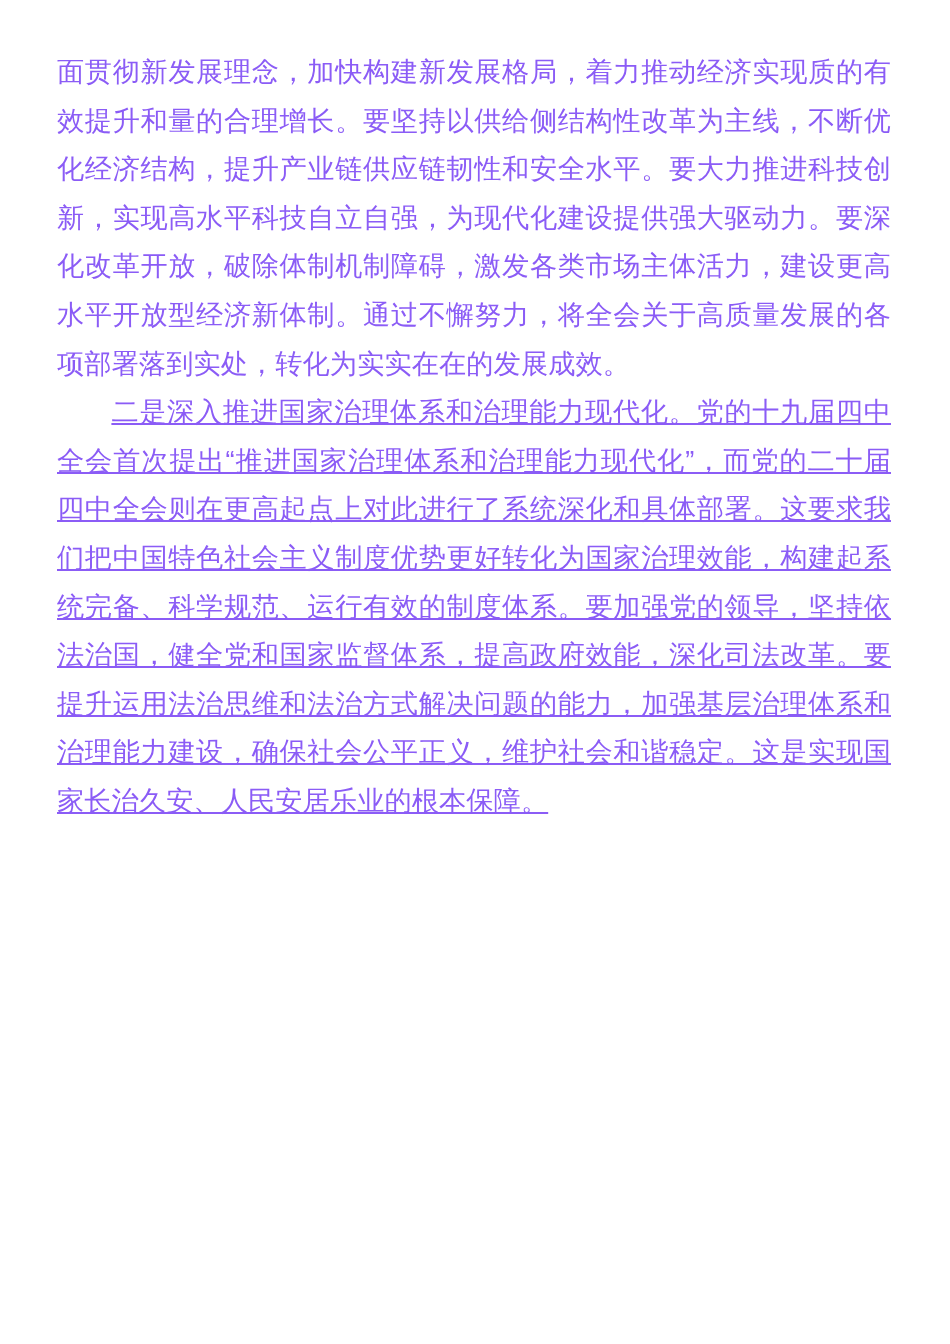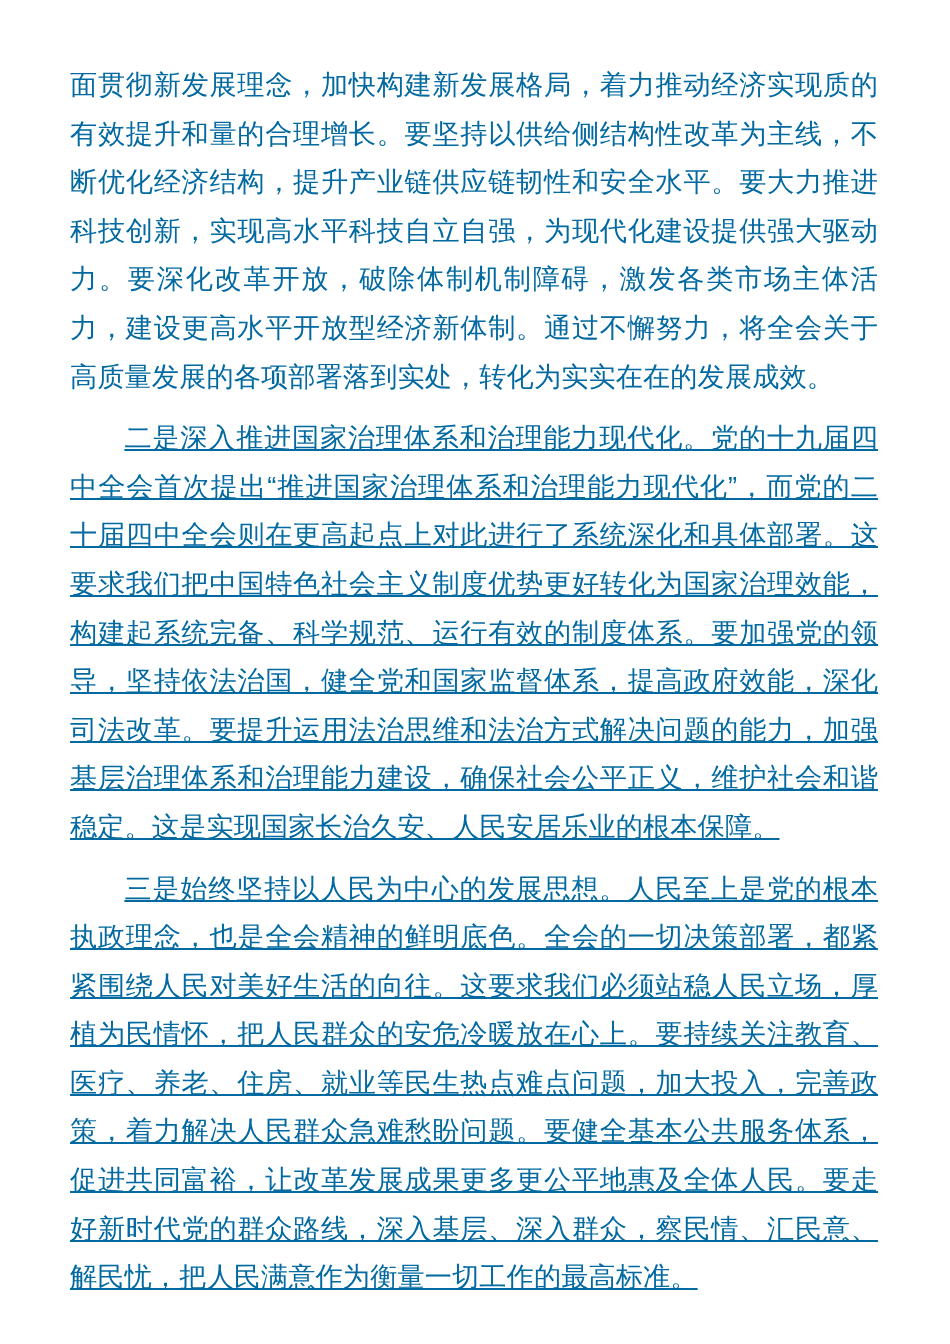--- a/index.html
+++ b/index.html
@@ -15,25 +15,25 @@
     overflow: hidden;
     box-sizing: border-box;
   }
   .body-area {
     position: absolute;
     left: 57px;
     top: 48px;
     width: 834px;
   }
   .para {
-    margin: 13px;
+    margin: 0;
     font-family: "Liberation Sans", "DejaVu Sans", sans-serif;
     font-size: 27.2px;
     line-height: 48.6px;
-    color: #0369a1;
+    color: #8b5cf6;
     text-align: justify;
     text-justify: inter-character;
     text-indent: 0;
     letter-spacing: 0.1px;
     word-break: break-all;
     -webkit-font-smoothing: antialiased;
   }
   .para.indent {
     text-indent: 54.4px;
   }
@@ -42,15 +42,14 @@
     text-decoration: underline;
   }
 </style>
 </head>
 <body>
 
 <div class="page">
   <div class="body-area">
     <p class="para">面贯彻新发展理念，加快构建新发展格局，着力推动经济实现质的有效提升和量的合理增长。要坚持以供给侧结构性改革为主线，不断优化经济结构，提升产业链供应链韧性和安全水平。要大力推进科技创新，实现高水平科技自立自强，为现代化建设提供强大驱动力。要深化改革开放，破除体制机制障碍，激发各类市场主体活力，建设更高水平开放型经济新体制。通过不懈努力，将全会关于高质量发展的各项部署落到实处，转化为实实在在的发展成效。</p>
     <p class="para indent">二是深入推进国家治理体系和治理能力现代化。党的十九届四中全会首次提出“推进国家治理体系和治理能力现代化”，而党的二十届四中全会则在更高起点上对此进行了系统深化和具体部署。这要求我们把中国特色社会主义制度优势更好转化为国家治理效能，构建起系统完备、科学规范、运行有效的制度体系。要加强党的领导，坚持依法治国，健全党和国家监督体系，提高政府效能，深化司法改革。要提升运用法治思维和法治方式解决问题的能力，加强基层治理体系和治理能力建设，确保社会公平正义，维护社会和谐稳定。这是实现国家长治久安、人民安居乐业的根本保障。</p>
-    <p class="para indent">三是始终坚持以人民为中心的发展思想。人民至上是党的根本执政理念，也是全会精神的鲜明底色。全会的一切决策部署，都紧紧围绕人民对美好生活的向往。这要求我们必须站稳人民立场，厚植为民情怀，把人民群众的安危冷暖放在心上。要持续关注教育、医疗、养老、住房、就业等民生热点难点问题，加大投入，完善政策，着力解决人民群众急难愁盼问题。要健全基本公共服务体系，促进共同富裕，让改革发展成果更多更公平地惠及全体人民。要走好新时代党的群众路线，深入基层、深入群众，察民情、汇民意、解民忧，把人民满意作为衡量一切工作的最高标准。</p>
   </div>
 </div>
 
 </body></html>

